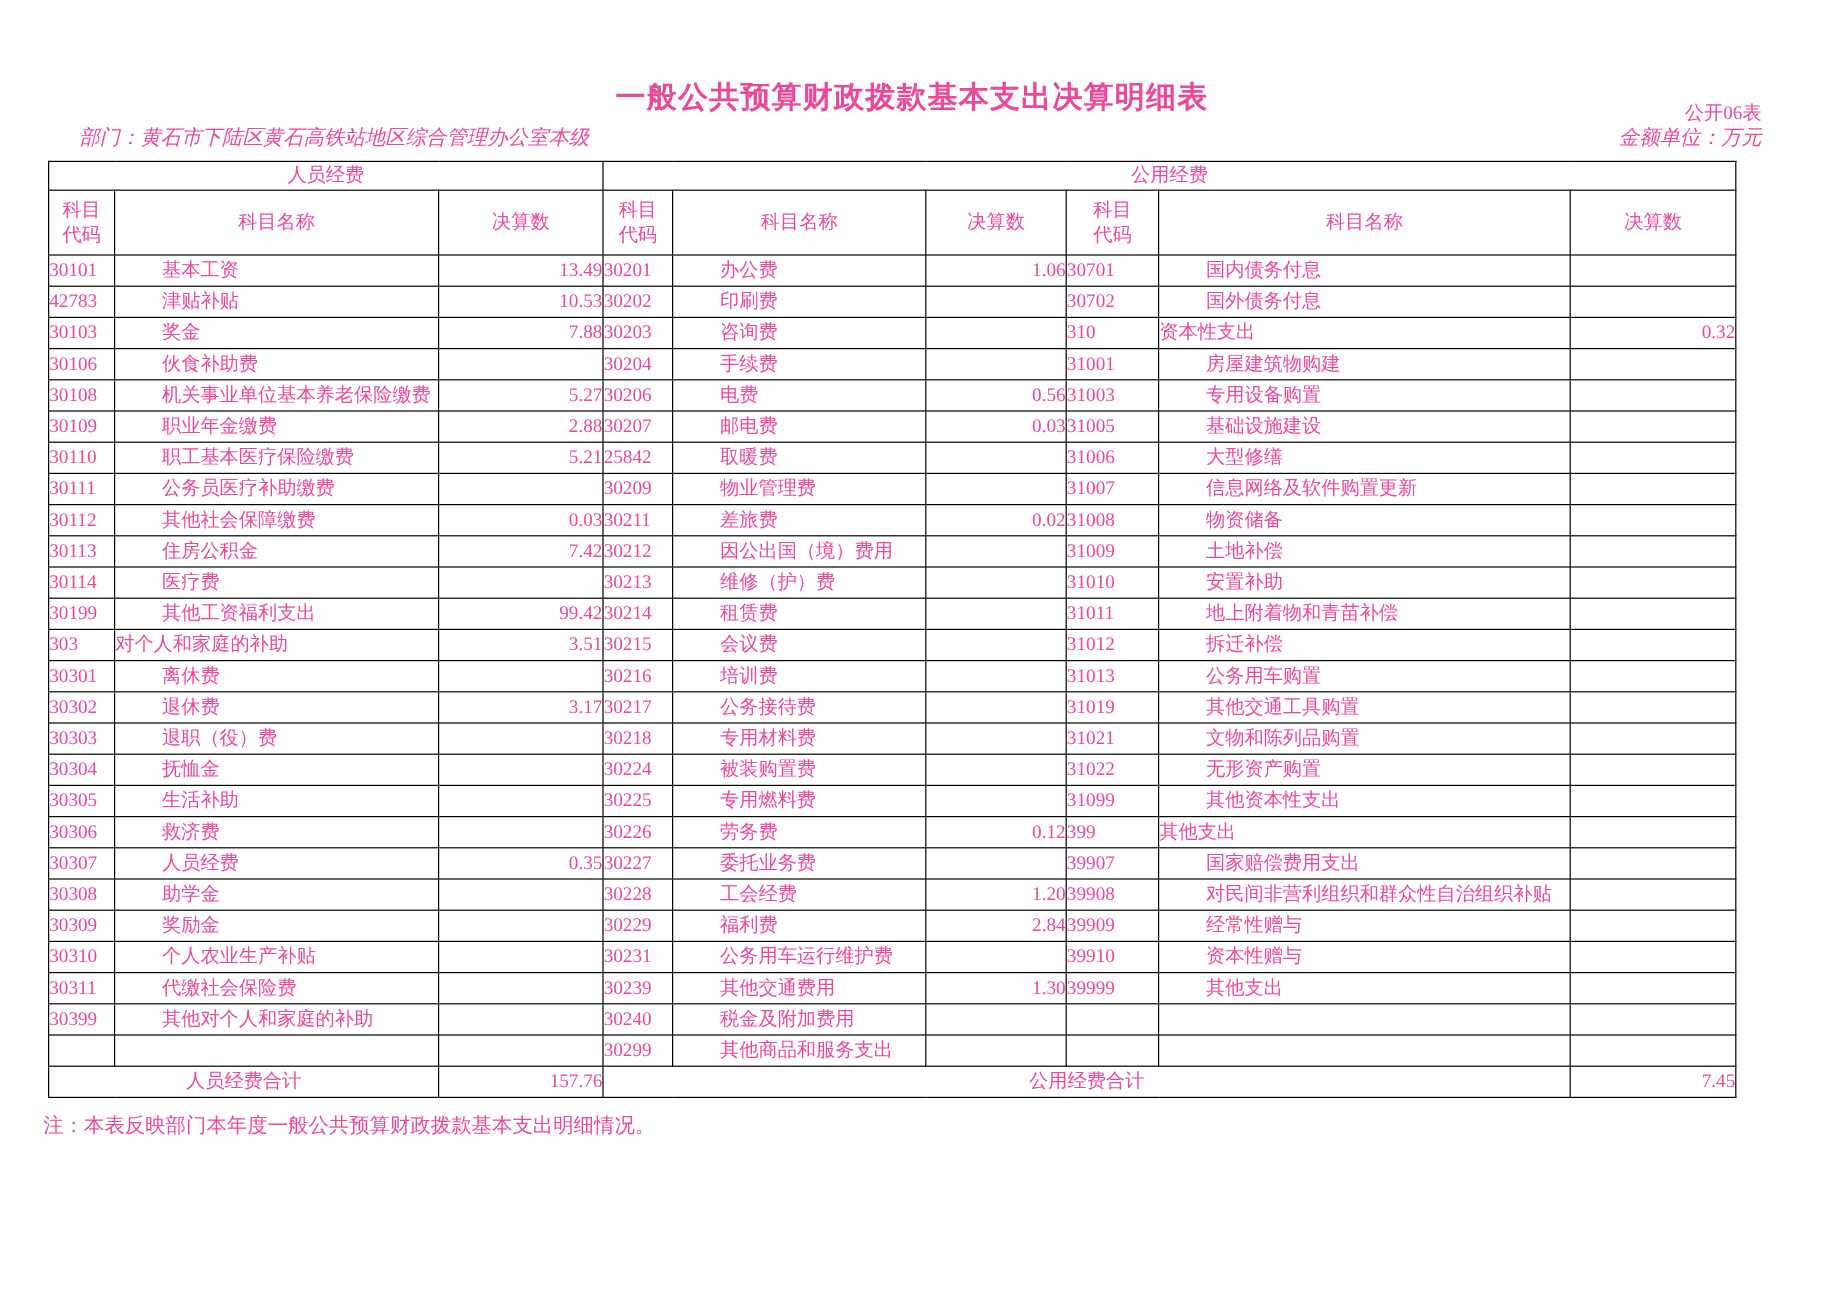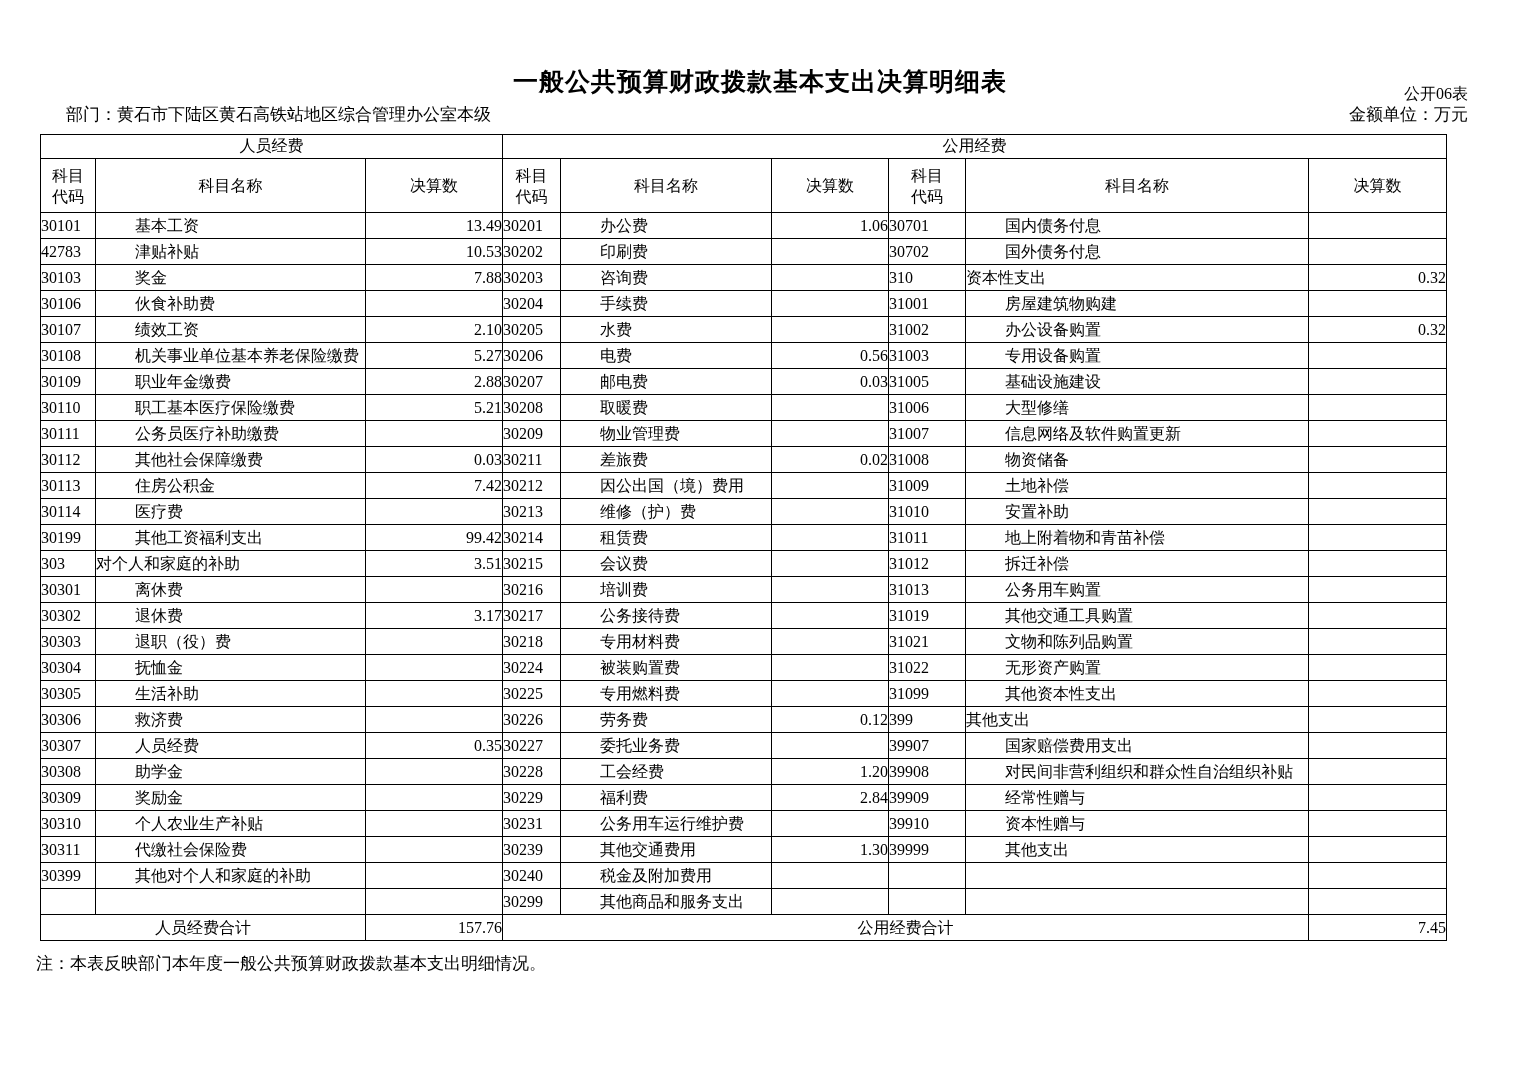--- a/index.html
+++ b/index.html
@@ -2,21 +2,21 @@
 <html><head>
 <meta charset="utf-8">
 <style>
   * { box-sizing: border-box; }
   html, body { margin: 0; padding: 0; background: #fff; }
   .page {
     position: relative;
     width: 1520px;
     height: 1074px;
     background: #ffffff;
-    color: #000000;
+    color: #ec4899;
     font-family: "Liberation Serif", "DejaVu Serif", serif;
     overflow: hidden;
   }
   .title {
     padding-top: 64px;
     text-align: center;
     font-family: "Liberation Sans", "DejaVu Sans", sans-serif;
     font-weight: 700;
     font-size: 25px;
     line-height: 34px;
@@ -28,20 +28,21 @@
     right: 52px;
     font-size: 16px;
   }
   .subheader {
     display: flex;
     justify-content: space-between;
     align-items: center;
     margin: 6px 52px 8px 66px;
     font-size: 17px;
     line-height: 22px;
+    font-style: italic;
   }
   table.fin {
     border-collapse: collapse;
     table-layout: fixed;
     margin-left: 40px;
     width: 1406px;
   }
   table.fin th, table.fin td {
     border: 1px solid #000;
     font-weight: normal;
@@ -146,31 +147,20 @@
           <td class="name indent">伙食补助费</td>
           <td class="num"></td>
           <td class="code">30204</td>
           <td class="name indent">手续费</td>
           <td class="num"></td>
           <td class="code">31001</td>
           <td class="name indent">房屋建筑物购建</td>
           <td class="num"></td>
         </tr>
         <tr>
-          <td class="code">30107</td>
-          <td class="name indent">绩效工资</td>
-          <td class="num">2.10</td>
-          <td class="code">30205</td>
-          <td class="name indent">水费</td>
-          <td class="num"></td>
-          <td class="code">31002</td>
-          <td class="name indent">办公设备购置</td>
-          <td class="num">0.32</td>
-        </tr>
-        <tr>
           <td class="code">30108</td>
           <td class="name indent">机关事业单位基本养老保险缴费</td>
           <td class="num">5.27</td>
           <td class="code">30206</td>
           <td class="name indent">电费</td>
           <td class="num">0.56</td>
           <td class="code">31003</td>
           <td class="name indent">专用设备购置</td>
           <td class="num"></td>
         </tr>
@@ -182,21 +172,21 @@
           <td class="name indent">邮电费</td>
           <td class="num">0.03</td>
           <td class="code">31005</td>
           <td class="name indent">基础设施建设</td>
           <td class="num"></td>
         </tr>
         <tr>
           <td class="code">30110</td>
           <td class="name indent">职工基本医疗保险缴费</td>
           <td class="num">5.21</td>
-          <td class="code">30208</td>
+          <td class="code">25842</td>
           <td class="name indent">取暖费</td>
           <td class="num"></td>
           <td class="code">31006</td>
           <td class="name indent">大型修缮</td>
           <td class="num"></td>
         </tr>
         <tr>
           <td class="code">30111</td>
           <td class="name indent">公务员医疗补助缴费</td>
           <td class="num"></td>

